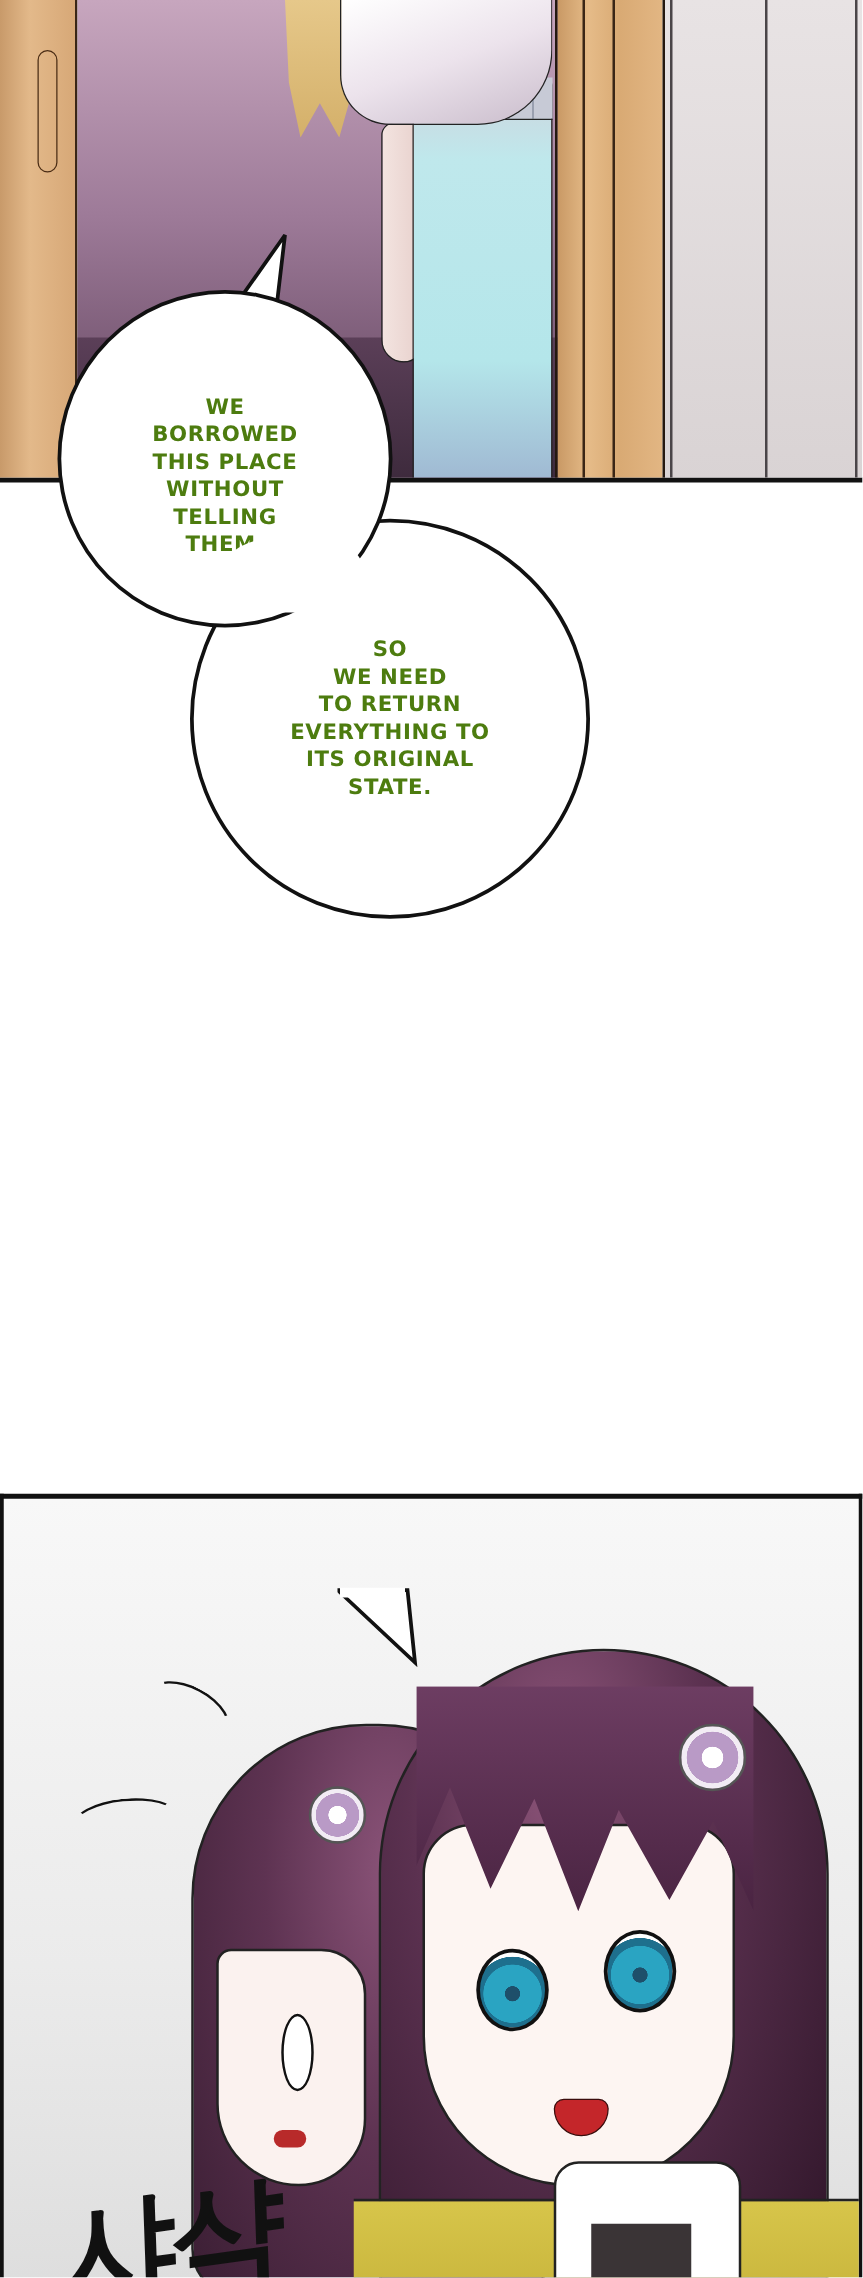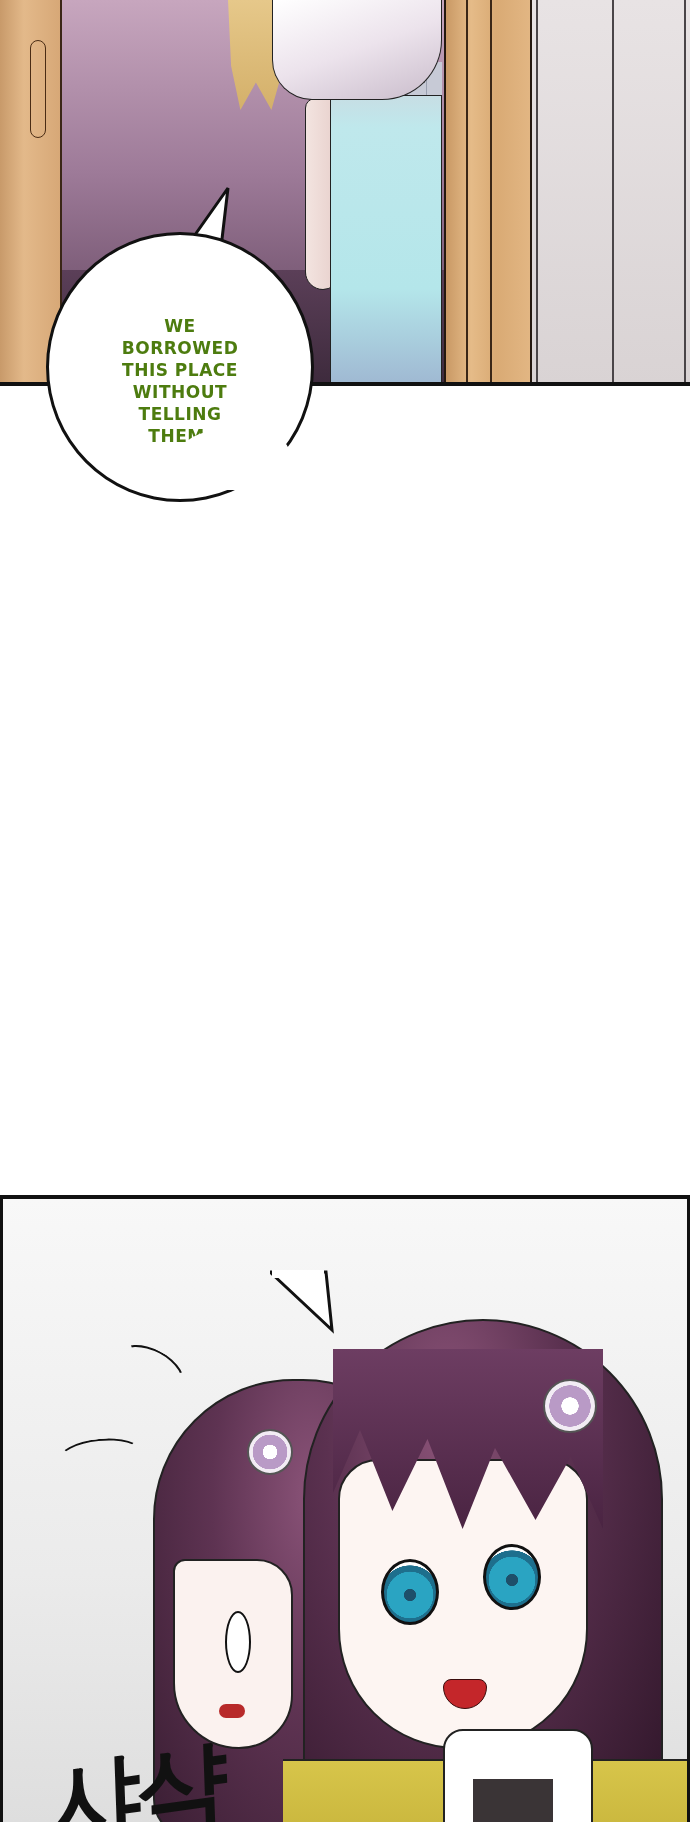--- a/index.html
+++ b/index.html
@@ -71,20 +71,28 @@
       <div class="line" style="left:80px"></div>
       <div class="line" style="left:152px"></div>
     </div>
   </div>
 
   <svg class="tail" style="left:170px; top:186px;" width="80" height="70" viewBox="0 0 80 70">
     <polygon points="10,70 58,2 50,70" fill="#ffffff" stroke="#111" stroke-width="3" stroke-linejoin="miter"></polygon>
     <rect x="12" y="60" width="40" height="14" fill="#ffffff"></rect>
   </svg>
 
+  <div class="bubble" style="left:152px; top:415px; width:320px; height:320px;">
+    <div class="bubble-text">SO
+WE NEED
+TO RETURN
+EVERYTHING TO
+ITS ORIGINAL
+STATE.</div>
+  </div>
 
   <div class="bubble" style="left:46px; top:232px; width:268px; height:270px; z-index:2;">
     <div class="bubble-text" style="padding-top:28px;">WE
 BORROWED
 THIS PLACE
 WITHOUT
 TELLING
 THEM,</div>
   </div>
 

